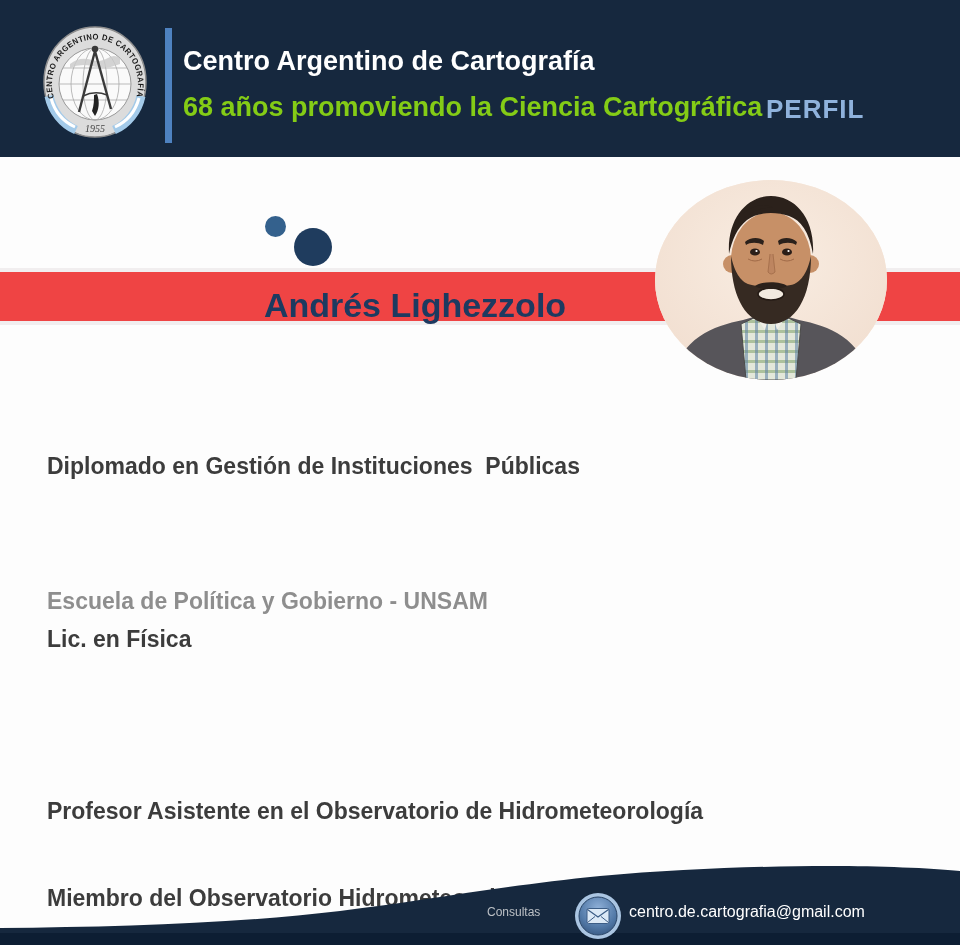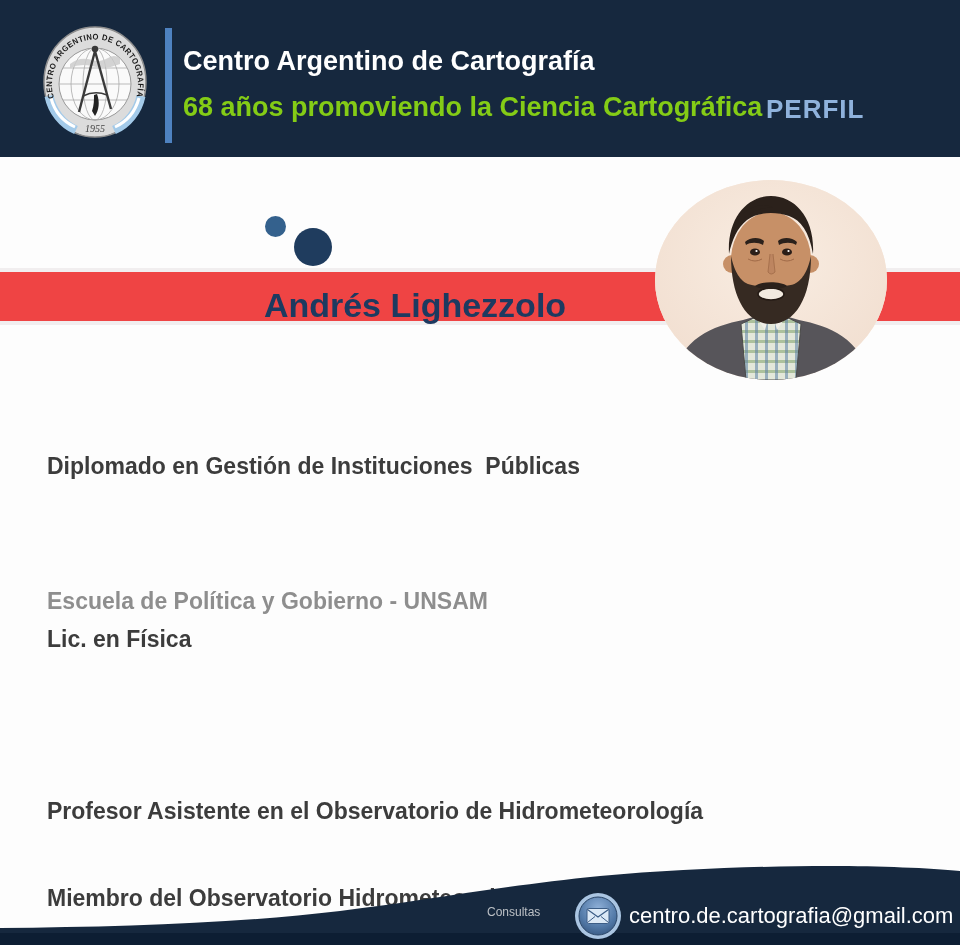--- a/index.html
+++ b/index.html
@@ -35,21 +35,21 @@
   }
   .photo-wrap svg{display:block;}
   
   .cred{position:absolute;left:47px;width:880px;line-height:30px;font-size:23px;white-space:pre-wrap;font-weight:bold;}
   .cred .t{color:#3c3c3c;}
   .cred .i{color:#8e8e8e;margin-top:45px;}
   
   .footer-wave{position:absolute;left:0;bottom:0;width:960px;height:90px;z-index:4;}
   .consultas-label{position:absolute;left:459px;top:905px;font-size:12px;color:#bcc0c5;z-index:5;margin-left:28px;}
   .mail-icon{position:absolute;left:574px;top:892px;width:48px;height:48px;z-index:5;}
-  .email-text{position:absolute;left:629px;top:903px;font-size:22px;color:#ffffff;z-index:5;white-space:nowrap;}
+  .email-text{position:absolute;left:629px;top:903px;font-size:16px;color:#ffffff;z-index:5;white-space:nowrap;}
 </style>
 </head>
 <body>
 
 <div id="canvas">
 
   <div class="header">
 
     <svg class="logo" viewBox="0 0 106 114">
       <defs>

